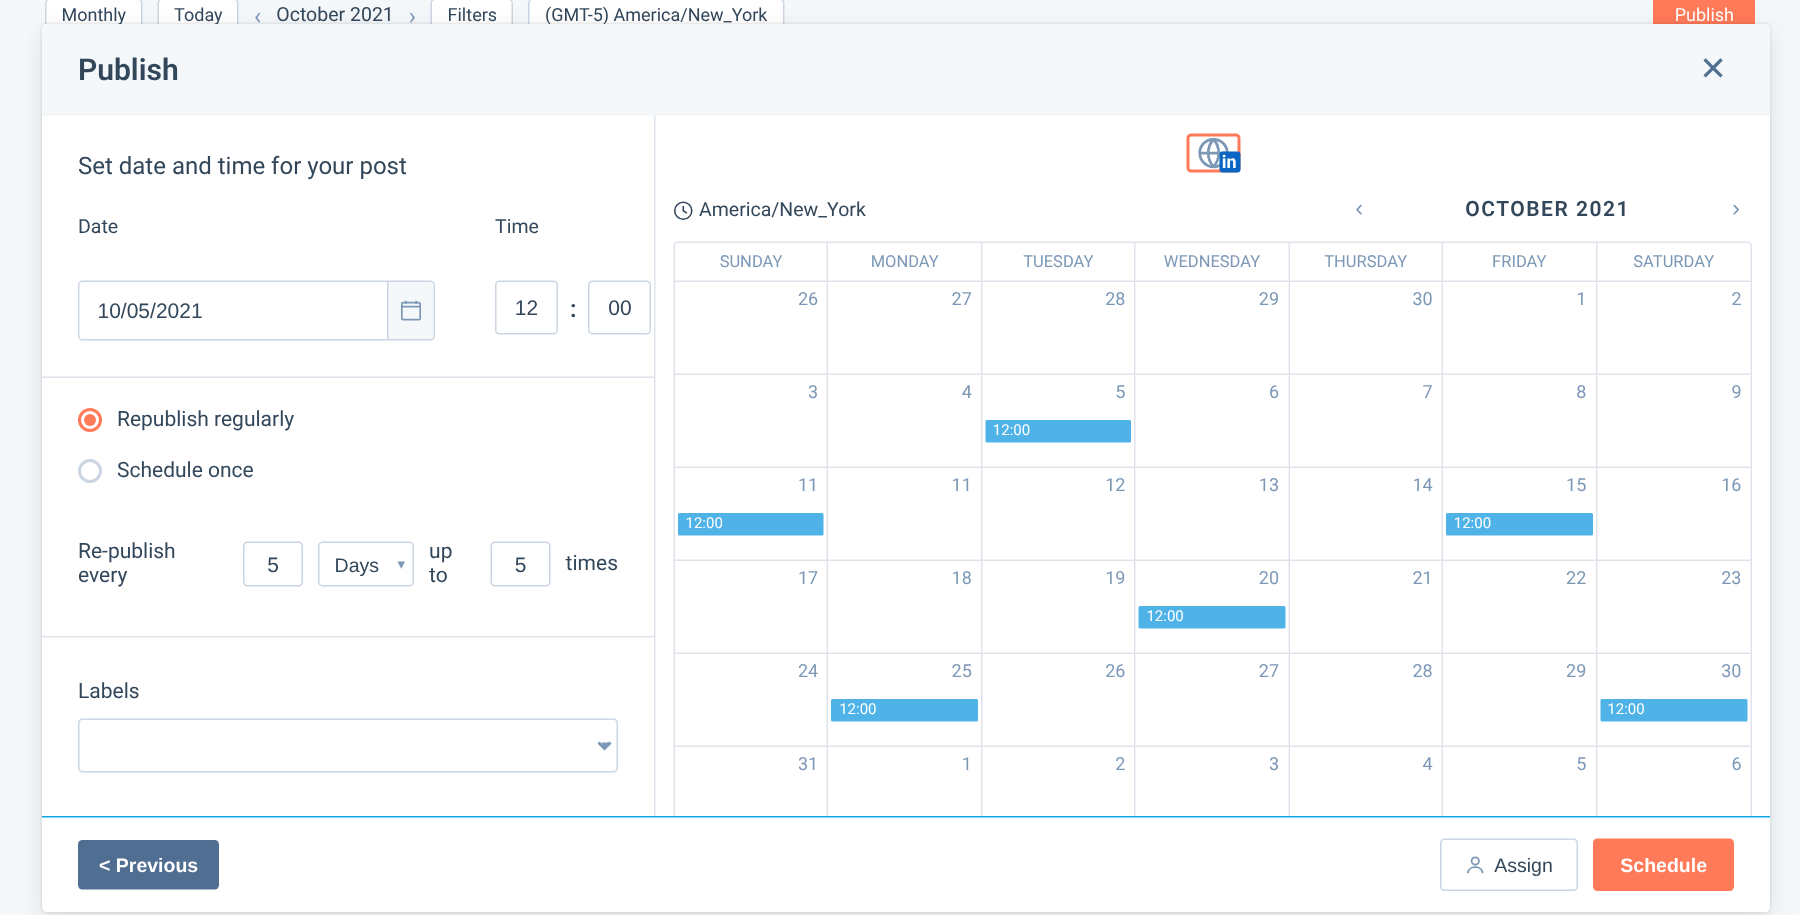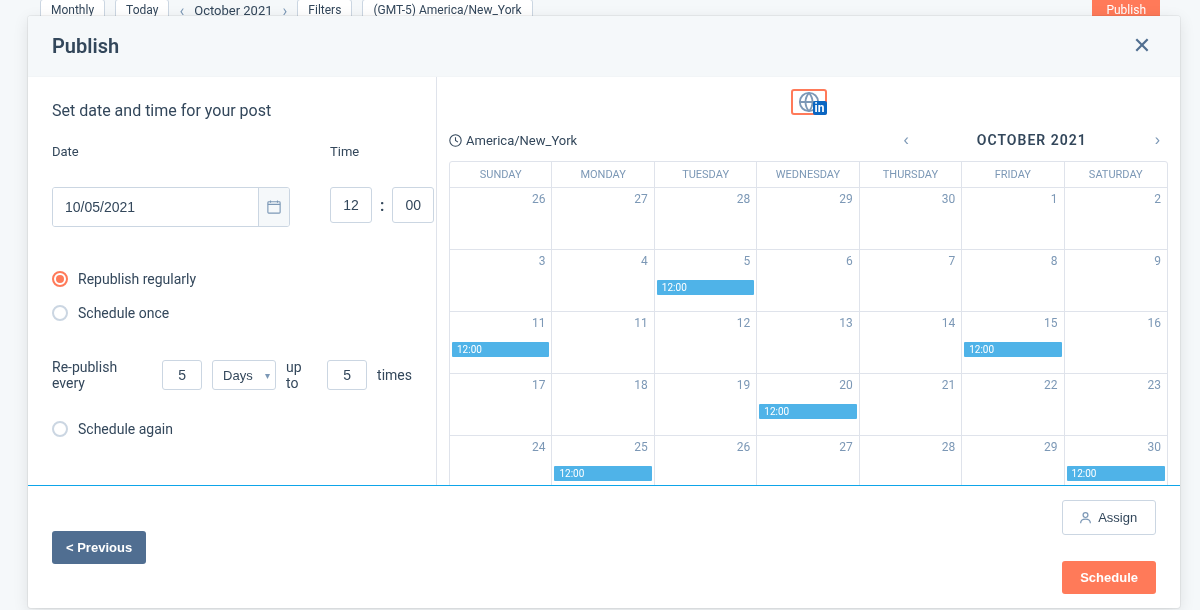--- a/index.html
+++ b/index.html
@@ -1,18 +1,18 @@
 <!DOCTYPE html>
 <html><head>
   <meta charset="utf-8">
   <style>
     * { margin: 0; padding: 0; box-sizing: border-box; }
     body { font-family: -apple-system, BlinkMacSystemFont, 'Segoe UI', Roboto, sans-serif; background: #f5f8fa; width: 1200px; height: 610px; overflow: hidden; position: relative; }
     
-    .bg-blur { position: absolute; top: 0; left: 0; right: 0; height: 20px; display: flex; align-items: center; padding: 0 40px; gap: 10px; }
+    .bg-blur { position: absolute; top: 0; left: 0; right: 0; height: 20px; display: flex; align-items: center; padding: 0 30px; gap: 10px; }
     .bg-dropdown { background: #fff; border: 1px solid #cbd6e2; border-radius: 3px; padding: 3px 10px; font-size: 12px; color: #33475b; display: inline-flex; align-items: center; gap: 5px; }
     .bg-publish { background: #ff7a59; color: white; padding: 6px 14px; border-radius: 3px; font-size: 12px; margin-left: auto; }
     
     .modal { position: absolute; top: 16px; left: 28px; right: 20px; bottom: 2px; background: #fff; border-radius: 3px; box-shadow: 0 0 0 1px rgba(0,0,0,0.05), 0 4px 16px rgba(0,0,0,0.1); display: flex; flex-direction: column; }
     
     .modal-header { padding: 16px 24px; border-bottom: 1px solid #f2f5f7; display: flex; justify-content: space-between; align-items: center; background: #f5f8fa; border-radius: 3px 3px 0 0; }
     .modal-title { font-size: 20px; font-weight: 600; color: #33475b; }
     .close-btn { background: none; border: none; cursor: pointer; color: #516f90; font-size: 22px; width: 28px; height: 28px; display: flex; align-items: center; justify-content: center; }
     
     .modal-body { flex: 1; display: flex; overflow: hidden; }
@@ -68,21 +68,21 @@
     
     .cal-grid { display: grid; grid-template-columns: repeat(7, 1fr); }
     .cal-cell { min-height: 62px; border-right: 1px solid #dfe3eb; border-bottom: 1px solid #dfe3eb; padding: 4px 6px; position: relative; }
     .cal-cell:nth-child(7n) { border-right: none; }
     .cal-cell.last-row { border-bottom: none; }
     .day-num { font-size: 12px; color: #7c98b6; text-align: right; }
     .event-chip { position: absolute; bottom: 16px; left: 2px; right: 2px; background: #4fb3e8; color: #fff; font-size: 10px; padding: 2px 5px; border-radius: 1px; }
     
     .modal-footer { padding: 14px 24px; border-top: 1px solid #0ea5e9; display: flex; justify-content: space-between; align-items: center; }
     .btn-prev { background: #506e91; color: #fff; border: none; padding: 9px 14px; border-radius: 3px; font-size: 13px; cursor: pointer; font-weight: 600; }
-    .footer-right { display: flex; gap: 26px; flex-direction: column; }
+    .footer-right { display: flex; gap: 10px; }
     .btn-assign { background: #fff; color: #33475b; border: 1px solid #cbd6e2; padding: 9px 16px; border-radius: 3px; font-size: 13px; cursor: pointer; display: inline-flex; align-items: center; gap: 6px; }
     .btn-schedule { background: #ff7a59; color: #fff; border: none; padding: 9px 18px; border-radius: 3px; font-size: 13px; cursor: pointer; font-weight: 600; }
     
     .globe-icon { width: 22px; height: 22px; color: #7c98b6; }
   </style>
 </head>
 <body>
 
 <div class="bg-blur">
   <span class="bg-dropdown">
@@ -159,24 +159,20 @@
         <div class="select-wrap">
           <select class="unit-select">
             <option>Days</option>
           </select>
         </div>
         <span>up to</span>
         <input class="small-input" value="5" style="">
         <span>times</span>
       </div>
 
-      <div class="radio-item" style="margin-top:10px">
-        <div class="radio"></div>
-        <span class="radio-label">Schedule again</span>
-      </div>
 
       <div class="divider" style="margin-top:12px"></div>
 
       <div class="labels-row">
         <span class="labels-label">Labels</span>
         <div class="select-wrap" style="display:block">
           <select class="labels-select"></select>
         </div>
       </div>
     </div>

